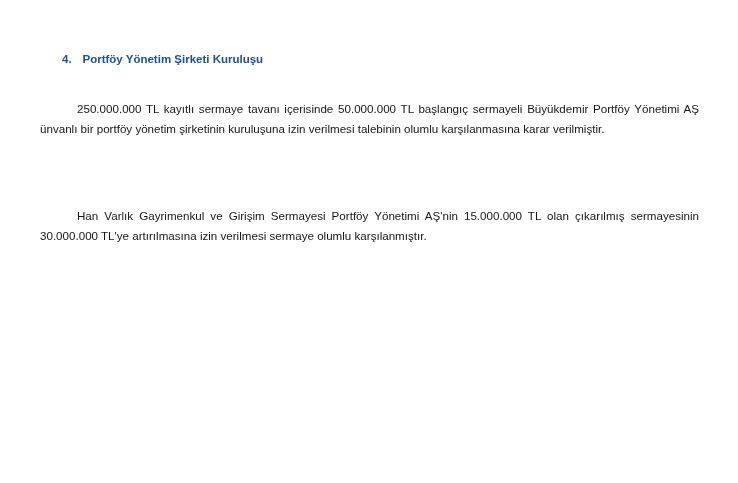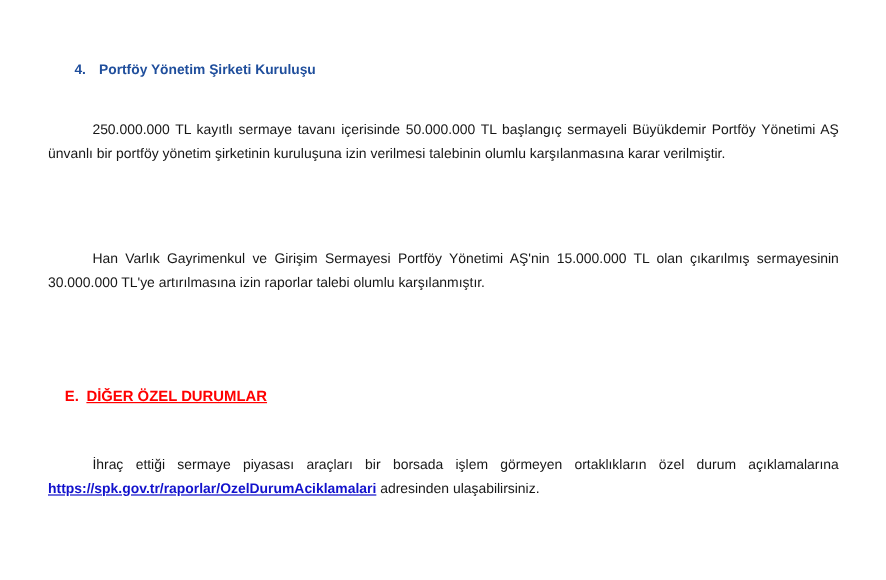--- a/index.html
+++ b/index.html
@@ -95,26 +95,22 @@
 
     <div class="gap-sm"></div>
 
     <p class="body-par"><span class="indent"></span><span>250.000.000 TL kayıtlı sermaye tavanı içerisinde 50.000.000 TL başlangıç sermayeli Büyükdemir Portföy Yönetimi AŞ ünvanlı bir portföy yönetim şirketinin kuruluşuna izin verilmesi talebinin olumlu karşılanmasına karar verilmiştir.</span></p>
 
     <div class="gap-med"></div>
 
 
     <div class="gap-sm"></div>
 
-    <p class="body-par"><span class="indent"></span><span>Han Varlık Gayrimenkul ve Girişim Sermayesi Portföy Yönetimi AŞ'nin 15.000.000 TL olan çıkarılmış sermayesinin 30.000.000 TL'ye artırılmasına izin raporlar talebi olumlu karşılanmıştır.</span></p>
+    <p class="body-par"><span class="indent"></span><span>Han Varlık Gayrimenkul ve Girişim Sermayesi Portföy Yönetimi AŞ'nin 15.000.000 TL olan çıkarılmış sermayesinin 30.000.000 TL'ye artırılmasına izin verilmesi sermaye olumlu karşılanmıştır.</span></p>
 
     <div class="gap-lg"></div>
 
-    <div class="section-heading">
-      <span class="sec-letter">E.</span><span class="sec-title">DİĞER ÖZEL DURUMLAR</span>
-    </div>
 
     <div class="gap-xl"></div>
 
-    <p class="body-par"><span class="indent"></span><span>İhraç ettiği sermaye piyasası araçları bir borsada işlem görmeyen ortaklıkların özel durum açıklamalarına </span><span class="link">https://spk.gov.tr/raporlar/OzelDurumAciklamalari</span><span> adresinden ulaşabilirsiniz.</span></p>
 
   </div>
 </div>
 
 </body></html>

